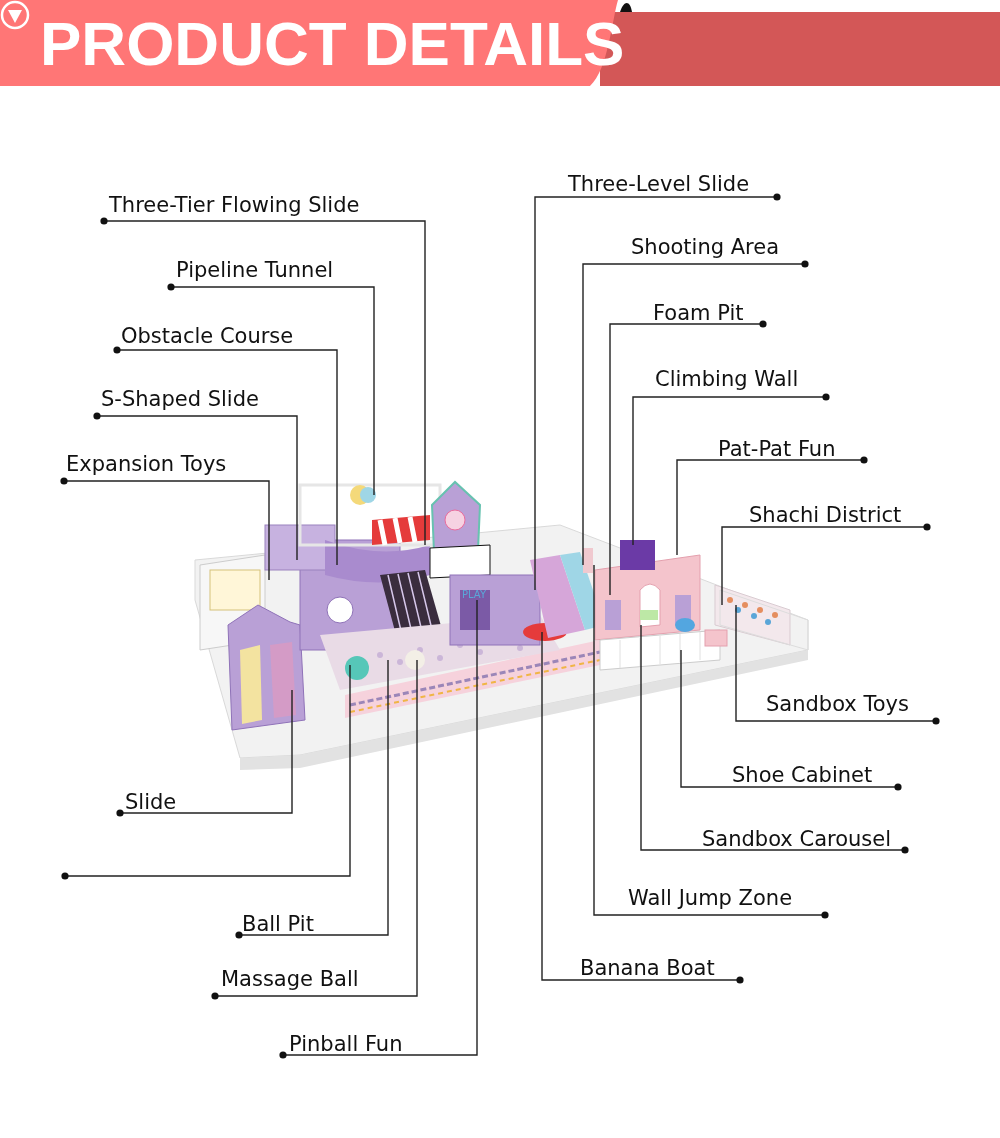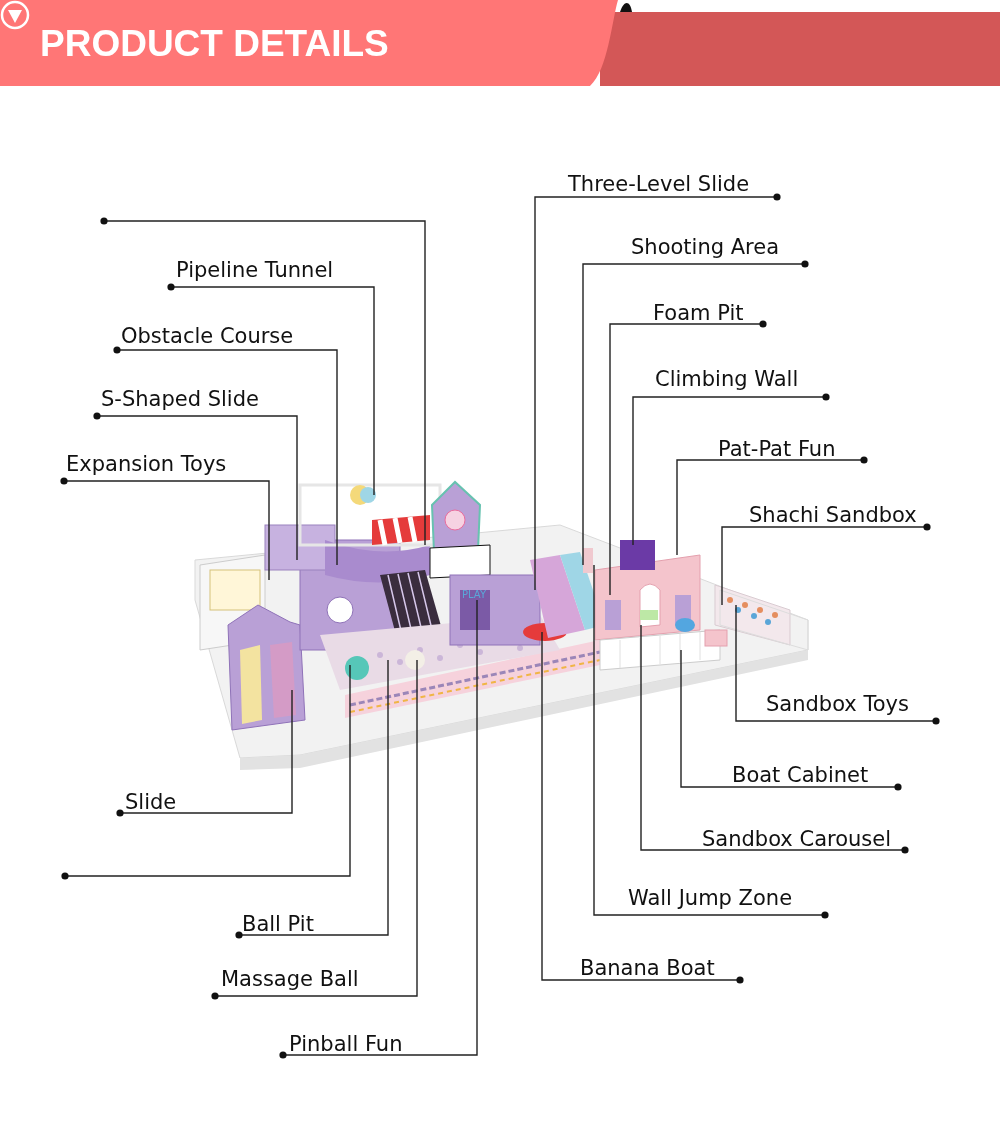--- a/index.html
+++ b/index.html
@@ -1,19 +1,19 @@
 <!DOCTYPE html>
 <html><head>
 <meta charset="utf-8">
 <style>
   html,body{margin:0;padding:0;background:#ffffff;}
   body{width:1000px;height:1138px;position:relative;overflow:hidden;font-family:"DejaVu Sans","Liberation Sans",sans-serif;}
   .header{position:absolute;left:0;top:0;width:1000px;height:88px;}
   .header svg{position:absolute;left:0;top:0;}
-  .title{position:absolute;left:40px;top:12px;font-family:"Liberation Sans",sans-serif;font-weight:bold;font-size:37px;color:#ffffff;letter-spacing:0px;line-height:64px;}
+  .title{position:absolute;left:40px;top:12px;font-family:"Liberation Sans",sans-serif;font-weight:bold;font-size:62px;color:#ffffff;letter-spacing:0px;line-height:64px;}
   .down-icon{position:absolute;left:960px;top:50px;width:30px;height:30px;}
   .diagram{position:absolute;left:0;top:0;width:1000px;height:1138px;}
   .label{position:absolute;font-family:"DejaVu Sans",sans-serif;font-size:21px;color:#111111;white-space:nowrap;line-height:24px;}
 </style>
 </head>
 <body>
 
 <div class="header">
   <svg width="1000" height="88">
     <rect x="600" y="12" width="400" height="74" fill="#d35757"></rect>
@@ -162,33 +162,34 @@
       <circle cx="864" cy="460" r="3.6"></circle>
       <circle cx="927" cy="527" r="3.6"></circle>
       <circle cx="936" cy="721" r="3.6"></circle>
       <circle cx="898" cy="787" r="3.6"></circle>
       <circle cx="905" cy="850" r="3.6"></circle>
       <circle cx="825" cy="915" r="3.6"></circle>
       <circle cx="740" cy="980" r="3.6"></circle>
     </g>
   </svg>
 
+  <div class="label" style="left:109px;top:193px">Three-Tier Flowing Slide</div>
   <div class="label" style="left:176px;top:258px">Pipeline Tunnel</div>
   <div class="label" style="left:121px;top:324px">Obstacle Course</div>
   <div class="label" style="left:101px;top:387px">S-Shaped Slide</div>
   <div class="label" style="left:66px;top:452px">Expansion Toys</div>
   <div class="label" style="left:125px;top:790px">Slide</div>
   <div class="label" style="left:242px;top:912px">Ball Pit</div>
   <div class="label" style="left:221px;top:967px">Massage Ball</div>
   <div class="label" style="left:289px;top:1032px">Pinball Fun</div>
 
   <div class="label" style="left:568px;top:172px">Three-Level Slide</div>
   <div class="label" style="left:631px;top:235px">Shooting Area</div>
   <div class="label" style="left:653px;top:301px">Foam Pit</div>
   <div class="label" style="left:655px;top:367px">Climbing Wall</div>
   <div class="label" style="left:718px;top:437px">Pat-Pat Fun</div>
-  <div class="label" style="left:749px;top:503px">Shachi Sandbox</div>
+  <div class="label" style="left:749px;top:503px">Shachi District</div>
   <div class="label" style="left:766px;top:692px">Sandbox Toys</div>
-  <div class="label" style="left:732px;top:763px">Boat Cabinet</div>
+  <div class="label" style="left:732px;top:763px">Shoe Cabinet</div>
   <div class="label" style="left:702px;top:827px">Sandbox Carousel</div>
   <div class="label" style="left:628px;top:886px">Wall Jump Zone</div>
   <div class="label" style="left:580px;top:956px">Banana Boat</div>
 </div>
 
 </body></html>

